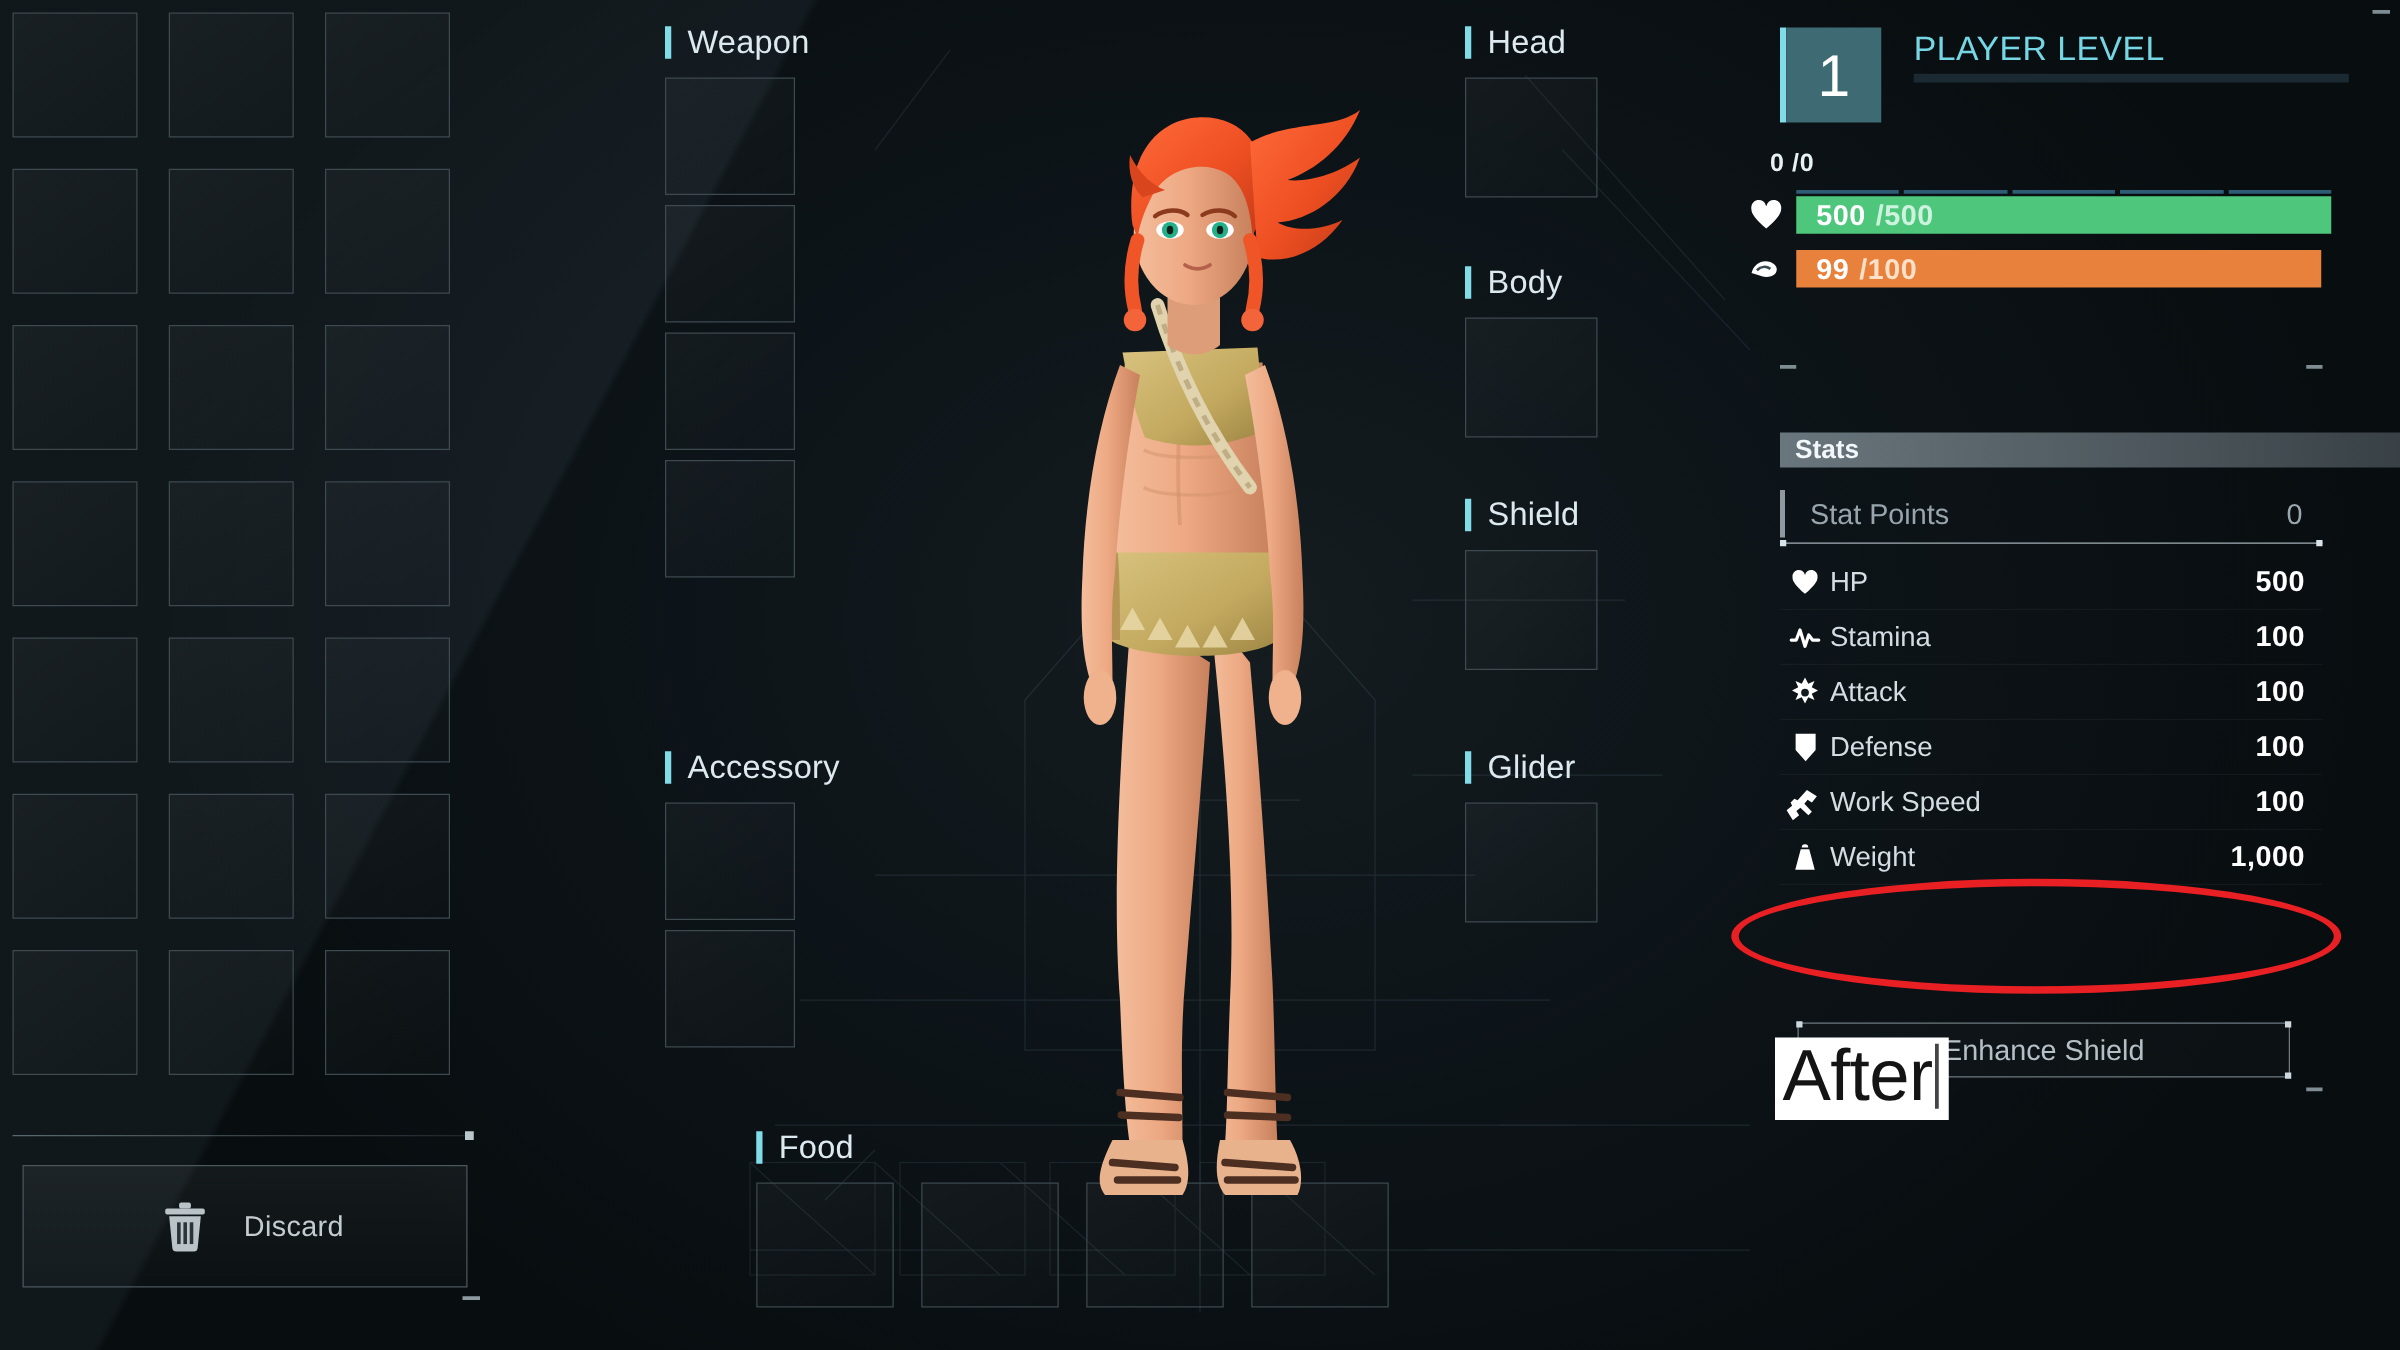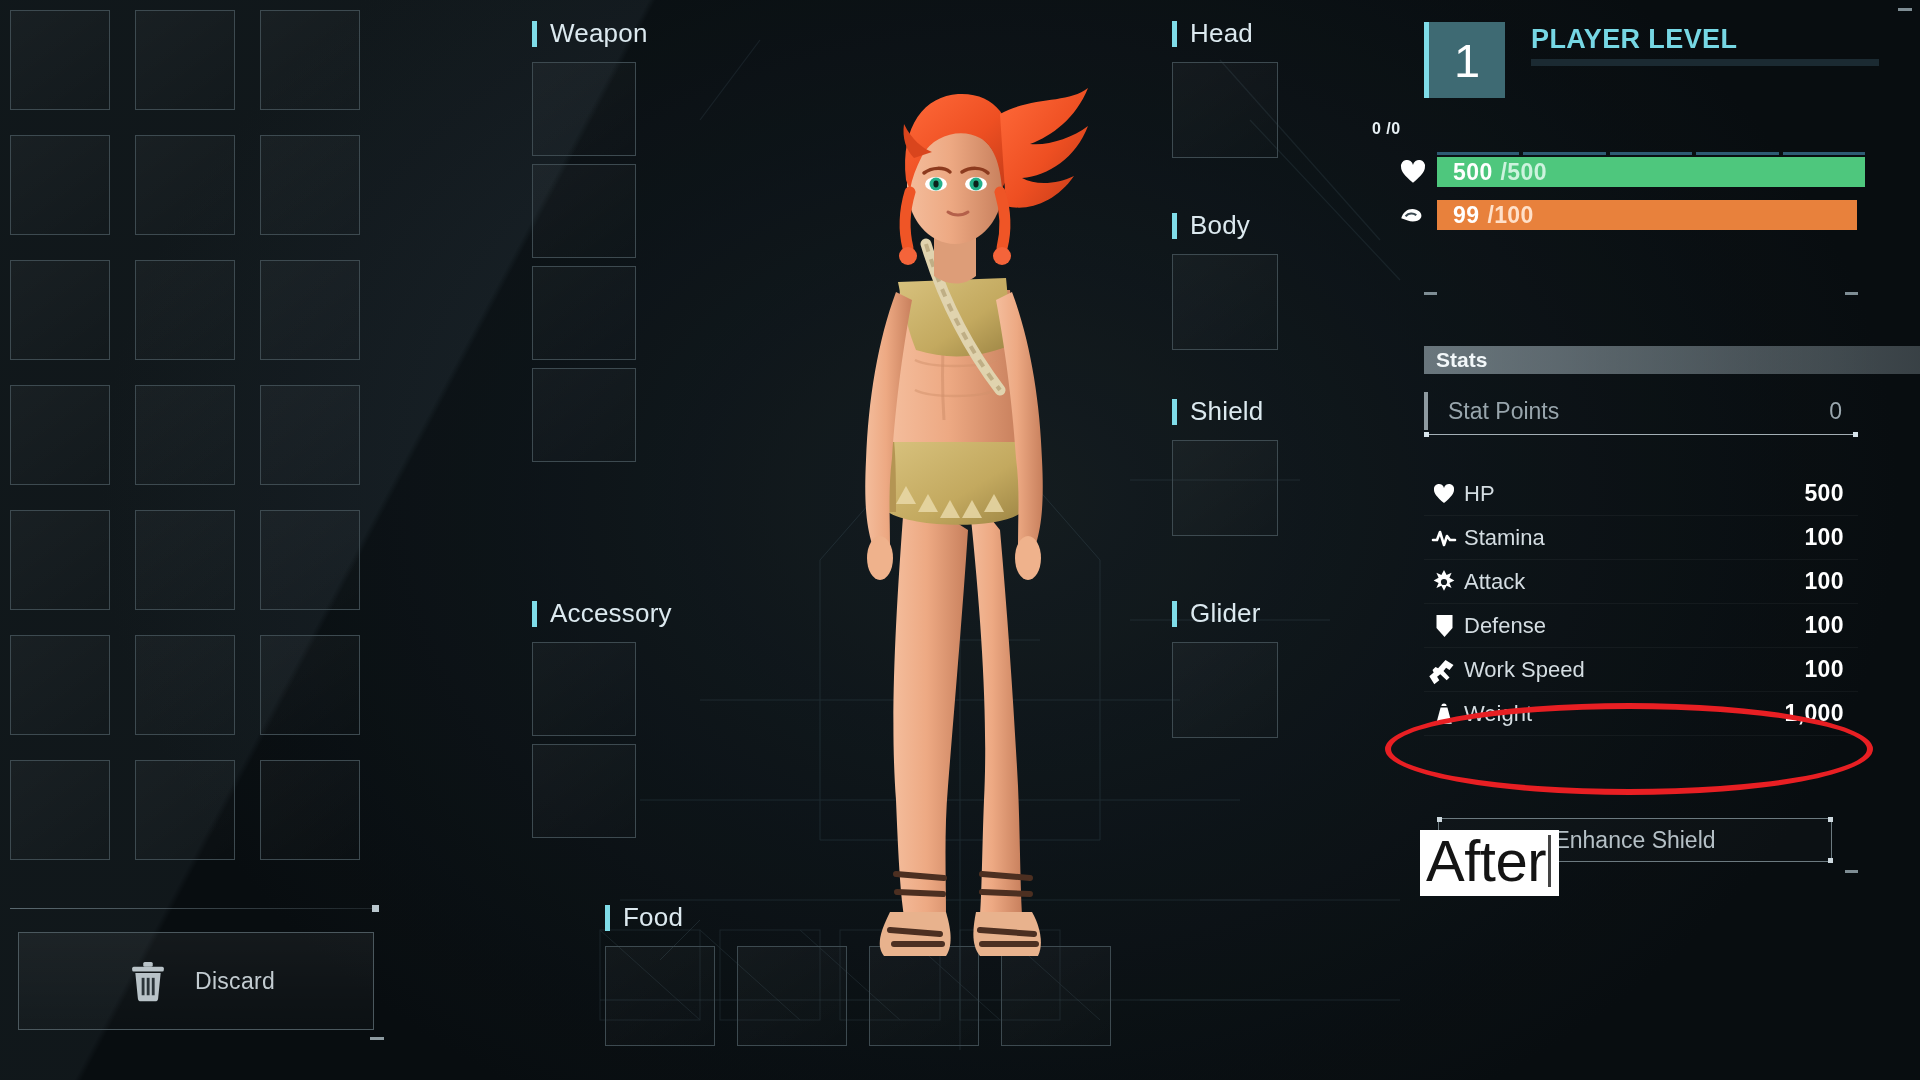--- a/index.html
+++ b/index.html
@@ -99,28 +99,28 @@
   
   #level-block { position: absolute; left: 12px; top: 22px; width: 486px; height: 76px; display: flex; }
   #level-accent { width: 5px; height: 76px; background: #7fdce8; flex: none; }
   #level-badge {
     width: 76px; height: 76px; flex: none;
     background: #3e6a73;
     display: flex; align-items: center; justify-content: center;
     color: #fff; font-size: 47px; font-weight: 300;
   }
   #level-info { flex: 1; padding-left: 26px; padding-top: 2px; }
-  #level-title { color: #76d7e4; font-size: 27px; font-weight: bold; letter-spacing: .4px; }
+  #level-title { color: #76d7e4; font-size: 27px; font-weight: normal; letter-spacing: .4px; }
   #level-next-row { display: flex; justify-content: space-between; align-items: baseline; margin-top: 5px; }
   #level-next-label { color: #b6c3c9; font-size: 20px; letter-spacing: .6px; }
   #level-next-value { color: #d9e4e9; font-size: 20px; padding-right: 20px; }
   #level-next-bar { margin-top: 4px; height: 7px; background: #1b2a32; width: 348px; }
 
   
-  #xp-text { position: absolute; left: 1372px; top: 120px; color: #e7f0f4; font-size: 16px; font-weight: bold; letter-spacing: .5px; }
+  #xp-text { position: absolute; left: 1416px; top: 120px; color: #e7f0f4; font-size: 20px; font-weight: bold; letter-spacing: .5px; }
   #xp-seg { position: absolute; left: 1437px; top: 152px; width: 428px; height: 3px; display: flex; gap: 4px; }
   #xp-seg i { flex: 1; background: #2e5c74; }
 
   .statbar {
     position: absolute; height: 30px;
     display: flex; align-items: center;
     font-size: 23px; font-weight: bold; letter-spacing: .4px;
     padding-left: 16px;
   }
   #hp-bar { left: 1437px; top: 157px; width: 428px; background: #4ec77d; color: #ffffff; }
@@ -151,21 +151,21 @@
   #statpoints-underline {
     position: absolute; left: 1424px; top: 434px; width: 434px; height: 1px;
     background: rgba(215,228,235,.75);
   }
   #statpoints-underline::before, #statpoints-underline::after {
     content:''; position: absolute; top:-2px; width:5px; height:5px; background:#d7e4eb;
   }
   #statpoints-underline::before { left: 0; }
   #statpoints-underline::after { right: 0; }
 
-  #stat-list { position: absolute; left: 1424px; top: 472px; width: 434px; }
+  #stat-list { position: absolute; left: 1424px; top: 444px; width: 434px; }
   .stat-row {
     height: 44px; display: flex; align-items: center;
     border-bottom: 1px solid rgba(255,255,255,.045);
   }
   .stat-row .ico { width: 40px; display: flex; justify-content: center; color: #ffffff; flex: none; }
   .stat-row .name { color: #d4dde2; font-size: 22px; }
   .stat-row .val { margin-left: auto; color: #ffffff; font-size: 23px; font-weight: bold; padding-right: 14px; letter-spacing: .4px; }
 
   
   #enhance-btn {

